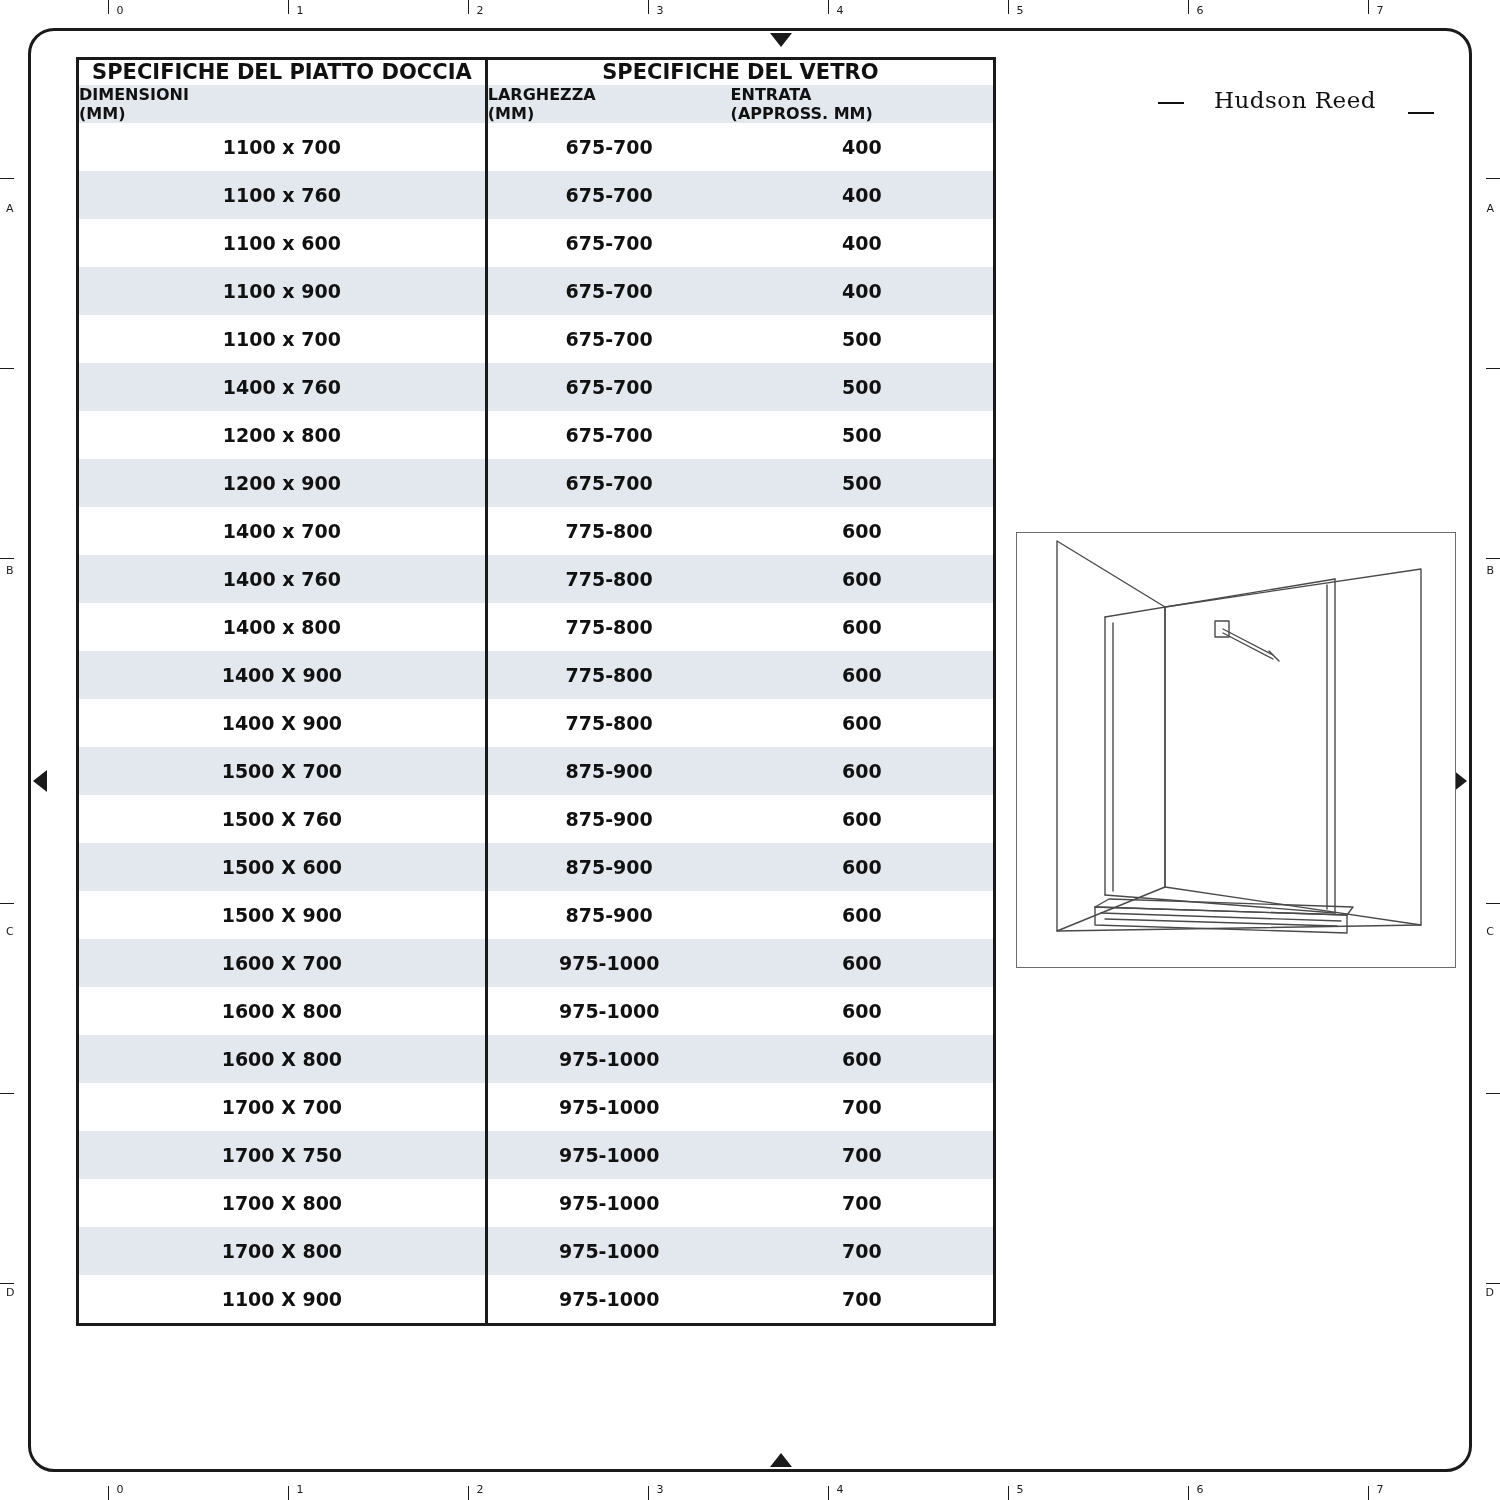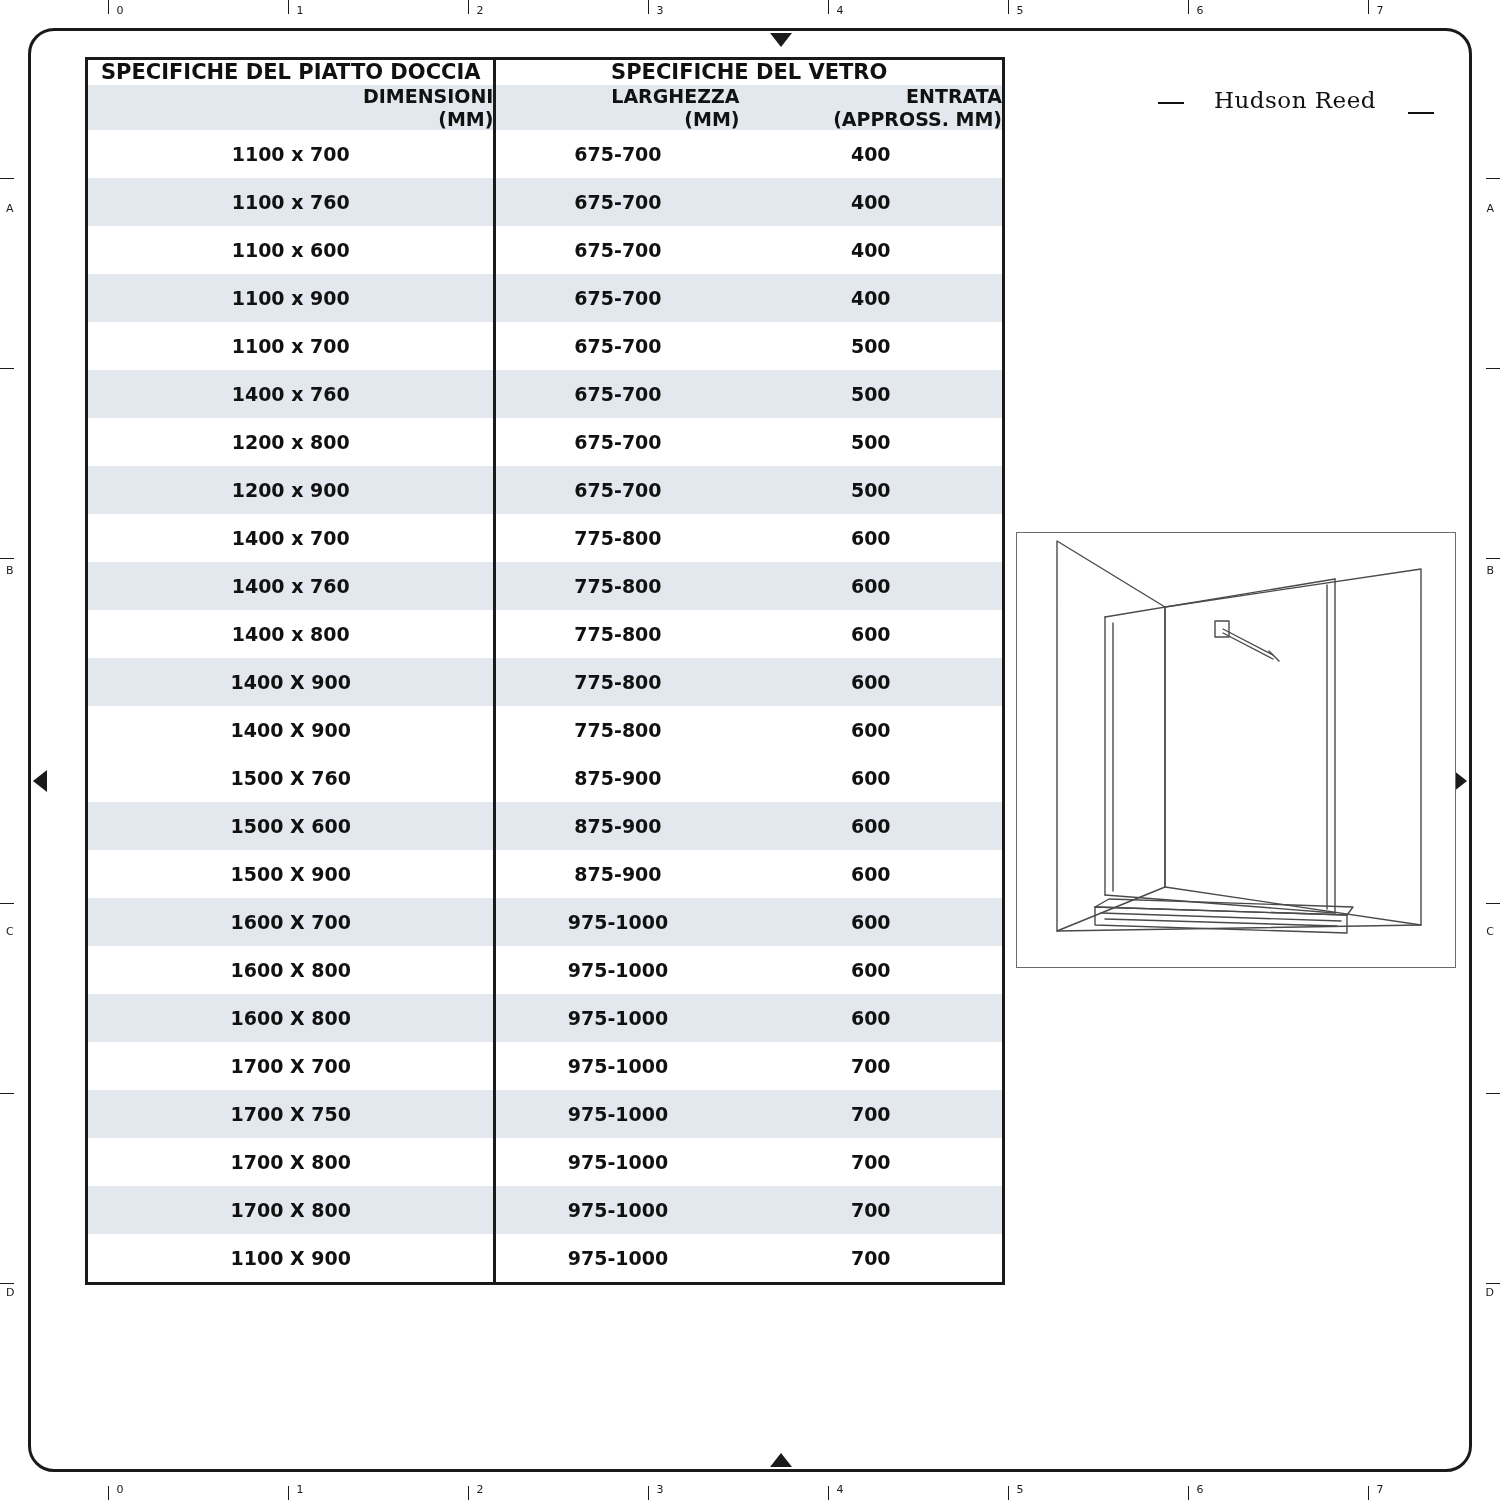--- a/index.html
+++ b/index.html
@@ -91,21 +91,21 @@
     right: 2px; top: 750px; margin-top: -11px;
     border-top: 11px solid transparent;
     border-bottom: 11px solid transparent;
     border-right: 0;
     border-left: 14px solid #1a1a1a;
   }
 
   
   .spec-table {
     position: absolute;
-    left: 85px;
+    left: 76px;
     top: 57px;
     width: 920px;
     border: 3px solid #1a1a1a;
     border-collapse: collapse;
     box-sizing: border-box;
     background: #15803d;
   }
   .spec-table td, .spec-table th {
     border: none;
     padding: 0;
@@ -114,23 +114,23 @@
   .hdr-main {
     text-align: center;
     font-weight: bold;
     font-size: 21px;
     color: #111111;
     line-height: 1.18;
     padding: 12px 8px 10px 8px;
     background: #ffffff;
   }
   .hdr-sub {
-    text-align: right;
+    text-align: left;
     font-weight: bold;
-    font-size: 19px;
+    font-size: 16px;
     color: #111111;
     line-height: 1.2;
     padding: 10px 6px 11px 6px;
     background: #e3e8ee;
   }
   .vsplit { border-right: 3px solid #1a1a1a !important; }
   .cell {
     text-align: center;
     font-weight: bold;
     font-size: 19px;
@@ -352,20 +352,25 @@
       <tr class="zebra">
           <td class="cell vsplit">1400 X 900</td>
           <td class="cell">775-800</td>
           <td class="cell">600</td>
         </tr>
       <tr class="plain">
           <td class="cell vsplit">1400 X 900</td>
           <td class="cell">775-800</td>
           <td class="cell">600</td>
         </tr>
+      <tr class="zebra">
+          <td class="cell vsplit">1500 X 700</td>
+          <td class="cell">875-900</td>
+          <td class="cell">600</td>
+        </tr>
       <tr class="plain">
           <td class="cell vsplit">1500 X 760</td>
           <td class="cell">875-900</td>
           <td class="cell">600</td>
         </tr>
       <tr class="zebra">
           <td class="cell vsplit">1500 X 600</td>
           <td class="cell">875-900</td>
           <td class="cell">600</td>
         </tr>

